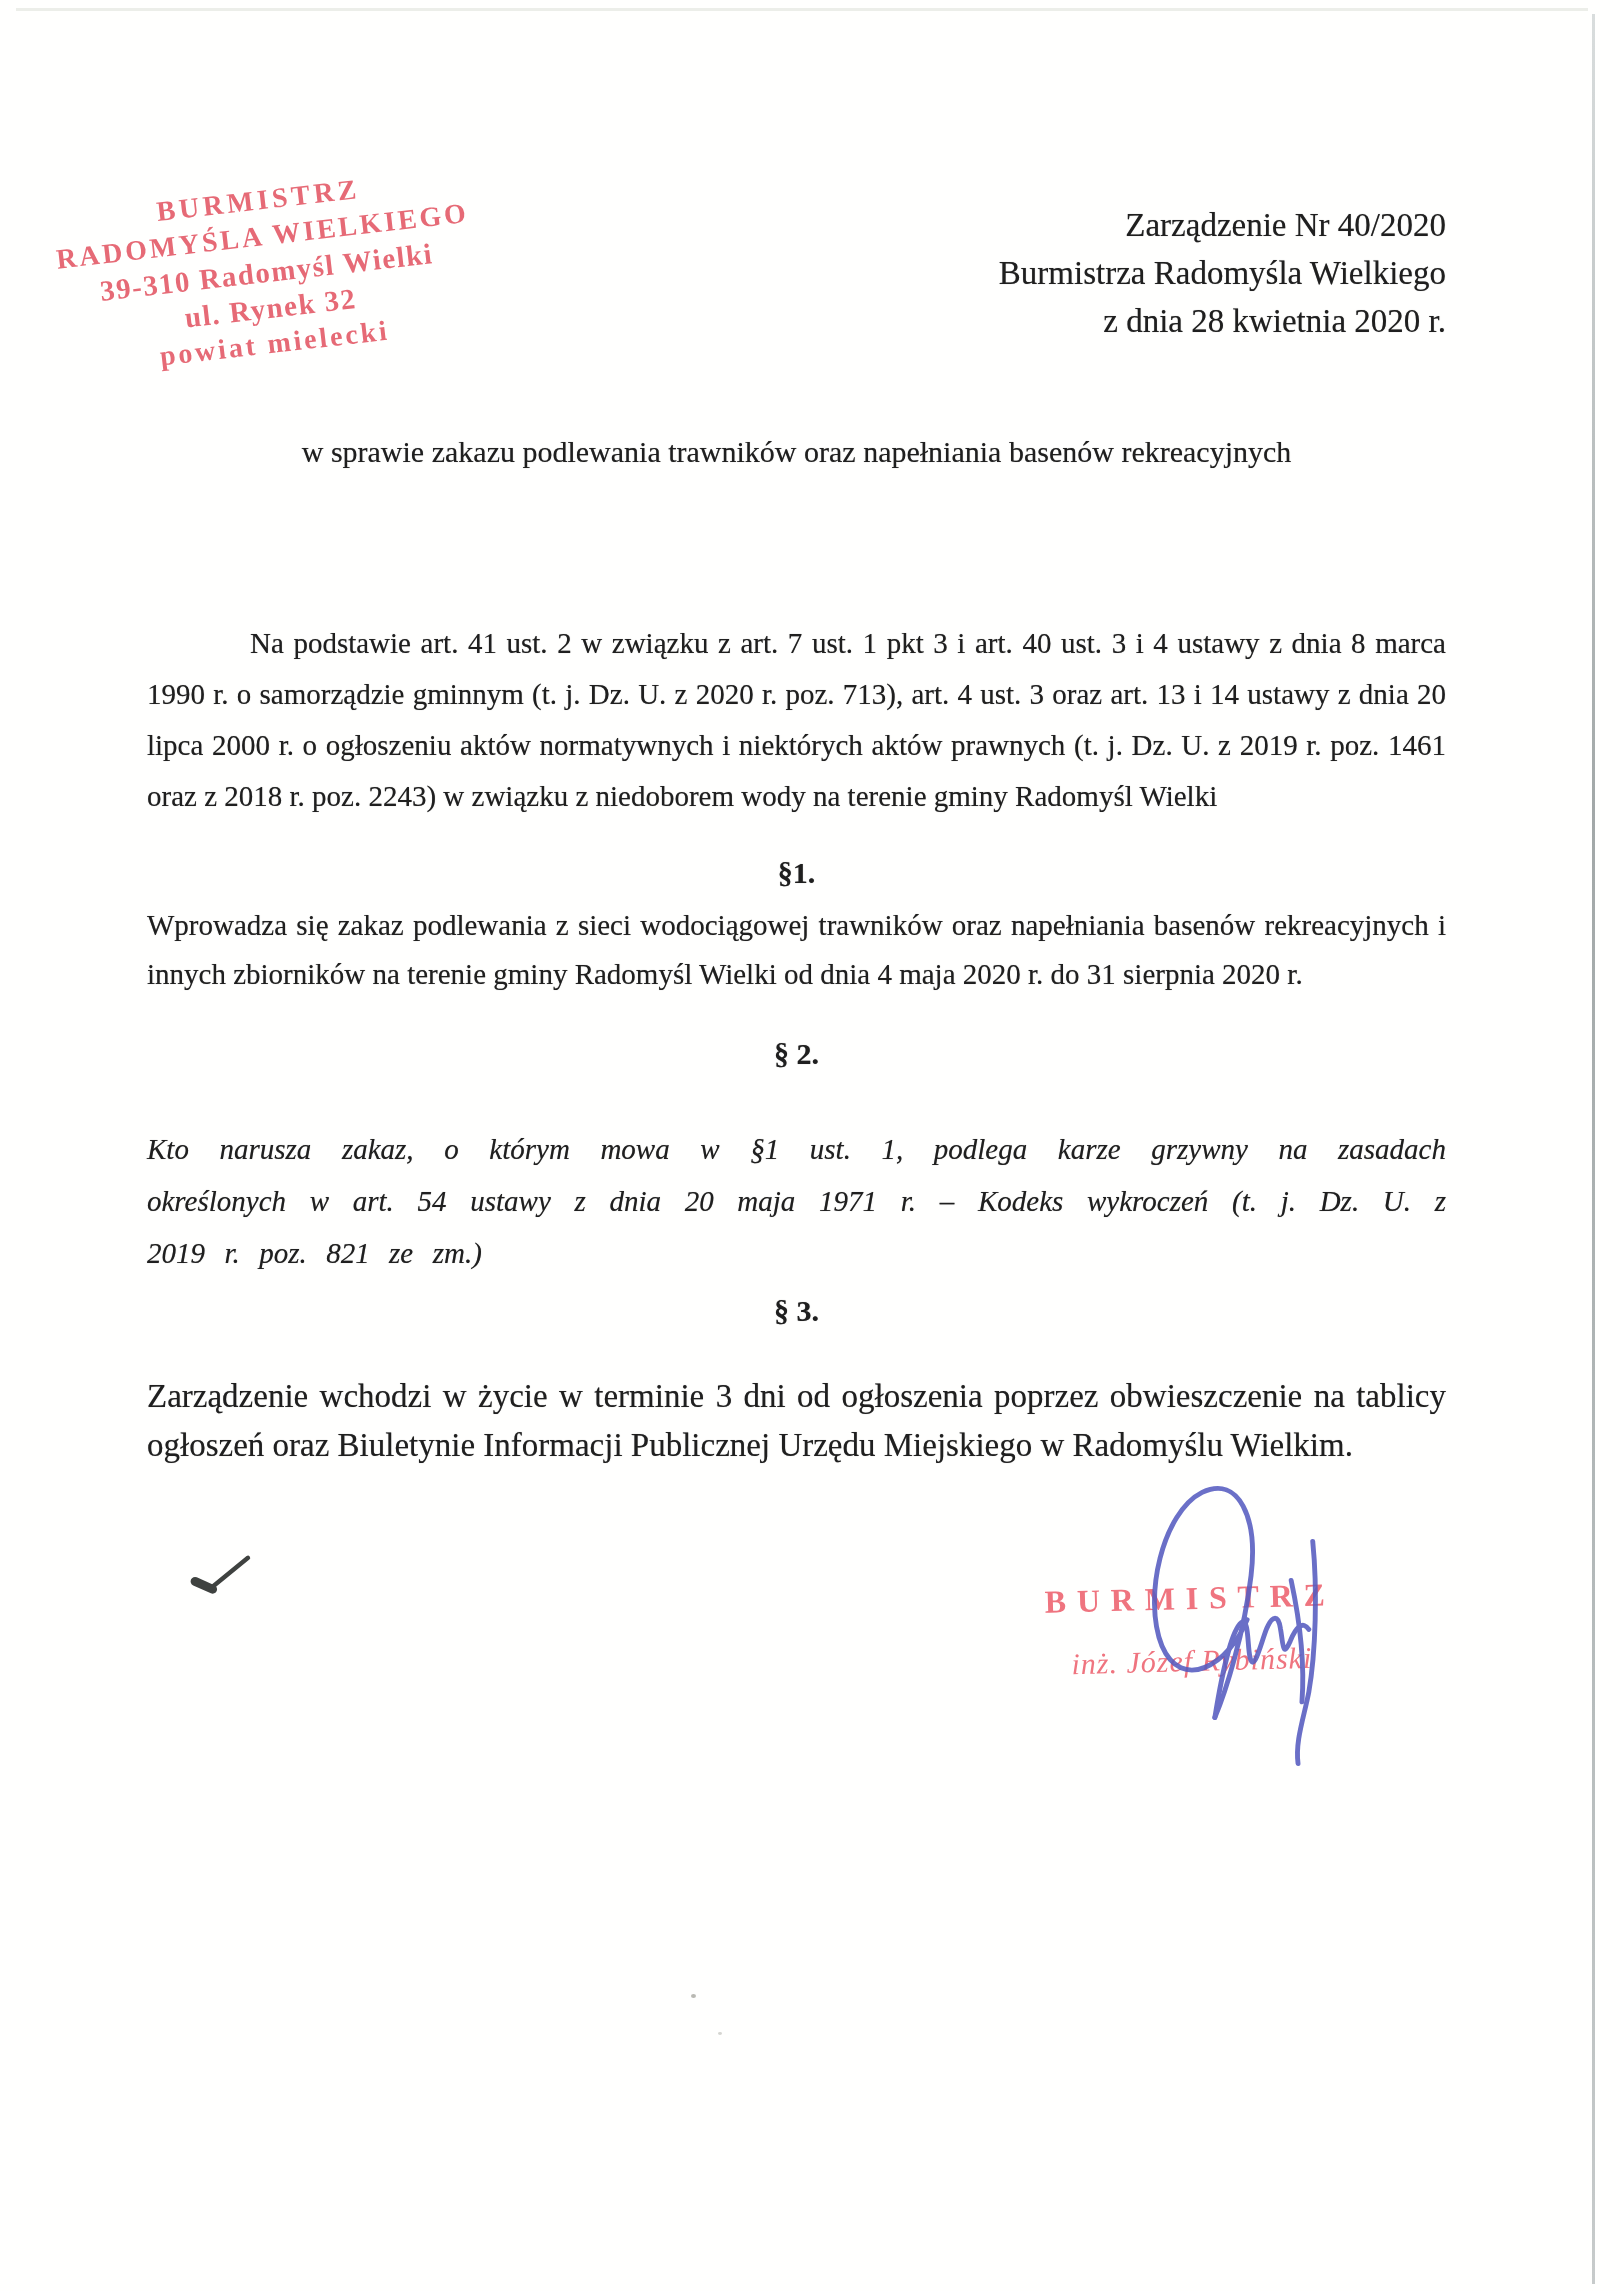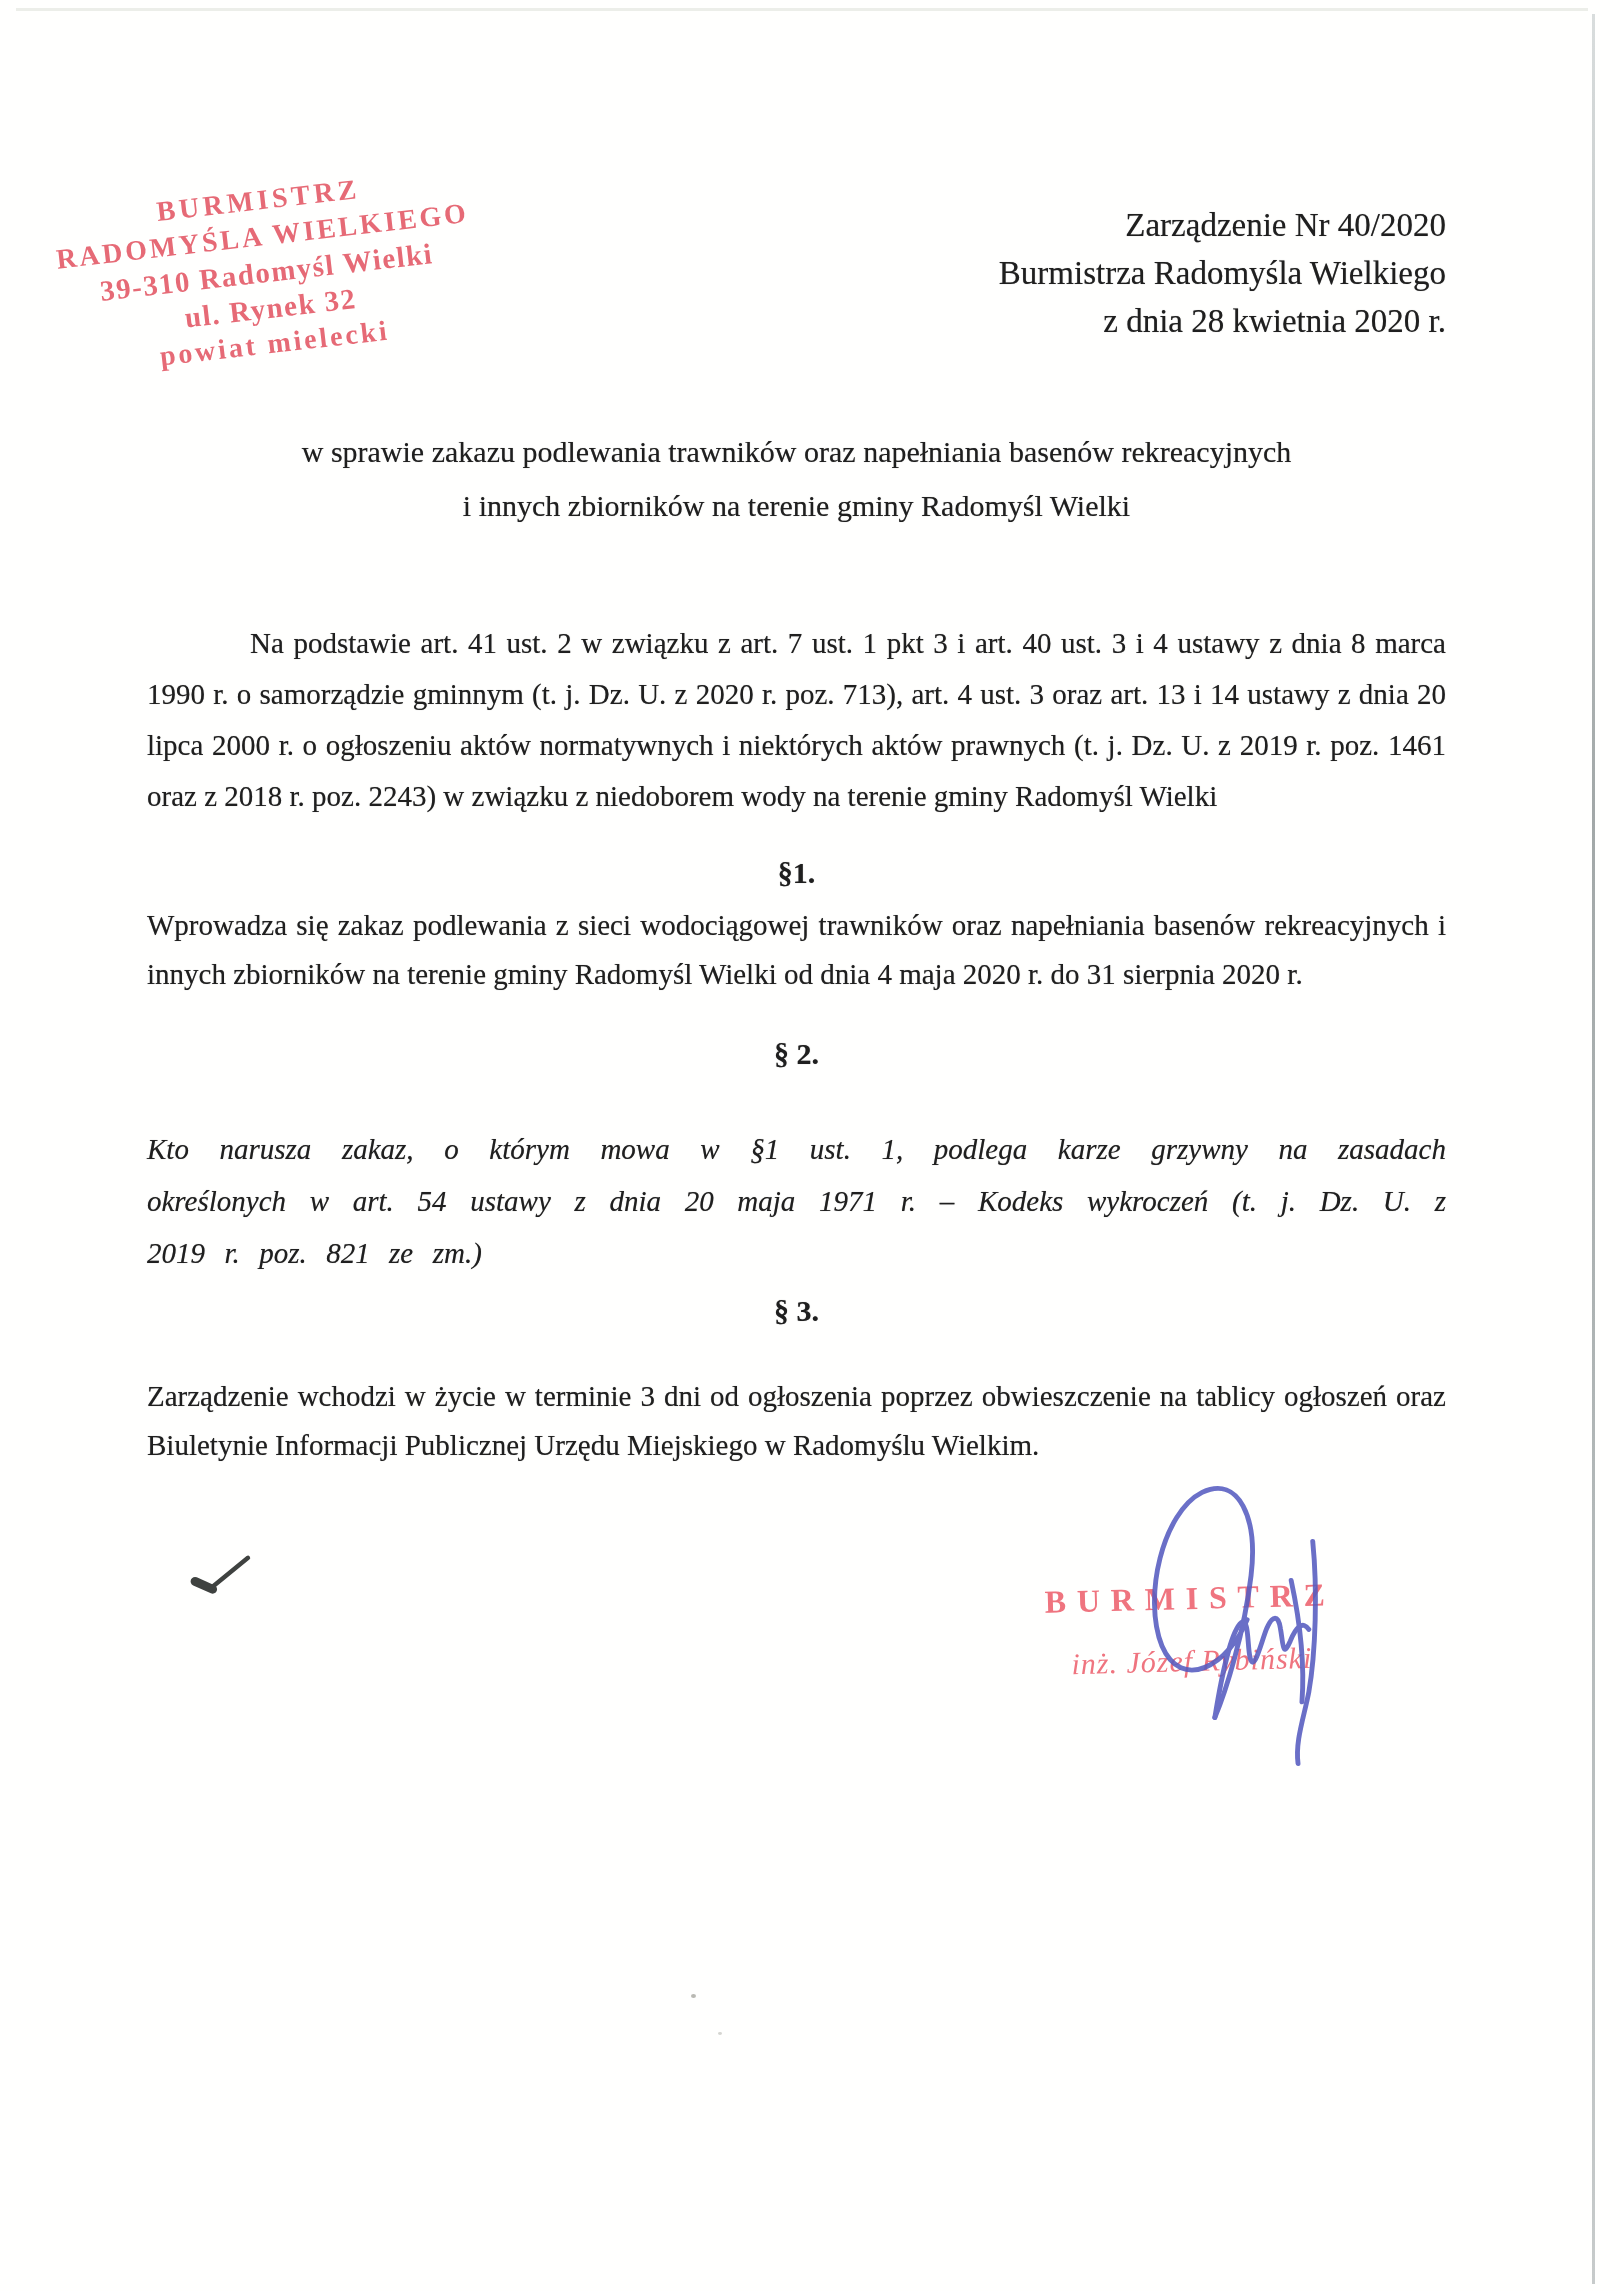--- a/index.html
+++ b/index.html
@@ -80,21 +80,21 @@
   .sec-head {
     text-align: center;
     font-weight: 700;
     font-size: 30px;
   }
   .sec-head.h1 { top: 856px; }
   .sec-body.b1 { top: 901px; font-size: 29px; line-height: 49px; text-align: justify; }
   .sec-head.h2 { top: 1037px; }
   .sec-body.b2 { top: 1123px; font-size: 29px; line-height: 52px; text-align: justify; word-spacing: 0.42em; font-style: italic; }
   .sec-head.h3 { top: 1294px; }
-  .sec-body.b3 { top: 1372px; font-size: 29px; line-height: 49px; text-align: justify; }
+  .sec-body.b3 { top: 1372px; font-size: 33px; line-height: 49px; text-align: justify; }
 
   
   .sign-stamp {
     position: absolute;
     left: 1034px; top: 1580px;
     width: 314px;
     transform: rotate(-1.5deg);
     color: #ee6a76;
     text-align: center;
     opacity: 0.93;
@@ -134,21 +134,20 @@
   </div>
 
   <div class="content doc-title doc-text">
     <div>Zarządzenie Nr 40/2020</div>
     <div>Burmistrza Radomyśla Wielkiego</div>
     <div>z dnia 28 kwietnia 2020 r.</div>
   </div>
 
   <div class="content doc-subject doc-text">
     <div>w sprawie zakazu podlewania trawników oraz napełniania basenów rekreacyjnych</div>
-    <div>i innych zbiorników na terenie gminy Radomyśl Wielki</div>
   </div>
 
   <div class="content legal-basis doc-text">Na podstawie art. 41 ust. 2 w związku z art. 7 ust. 1 pkt 3 i art. 40 ust. 3 i 4 ustawy z dnia 8 marca 1990 r. o samorządzie gminnym (t. j. Dz. U. z 2020 r. poz. 713), art. 4 ust. 3 oraz art. 13 i 14 ustawy z dnia 20 lipca 2000 r. o ogłoszeniu aktów normatywnych i niektórych aktów prawnych (t. j. Dz. U. z 2019 r. poz. 1461 oraz z 2018 r. poz. 2243) w związku z niedoborem wody na terenie gminy Radomyśl Wielki</div>
 
   <div class="content sec-head h1 doc-text">§1.</div>
   <div class="content sec-body b1 doc-text">Wprowadza się zakaz podlewania z sieci wodociągowej trawników oraz napełniania basenów rekreacyjnych i innych zbiorników na terenie gminy Radomyśl Wielki od dnia 4 maja 2020 r. do 31 sierpnia 2020 r.</div>
 
   <div class="content sec-head h2 doc-text">§ 2.</div>
   <div class="content sec-body b2 doc-text">Kto narusza zakaz, o którym mowa w §1 ust. 1, podlega karze grzywny na zasadach określonych w art. 54 ustawy z dnia 20 maja 1971 r. – Kodeks wykroczeń (t. j. Dz. U. z 2019 r. poz. 821 ze zm.)</div>
 

